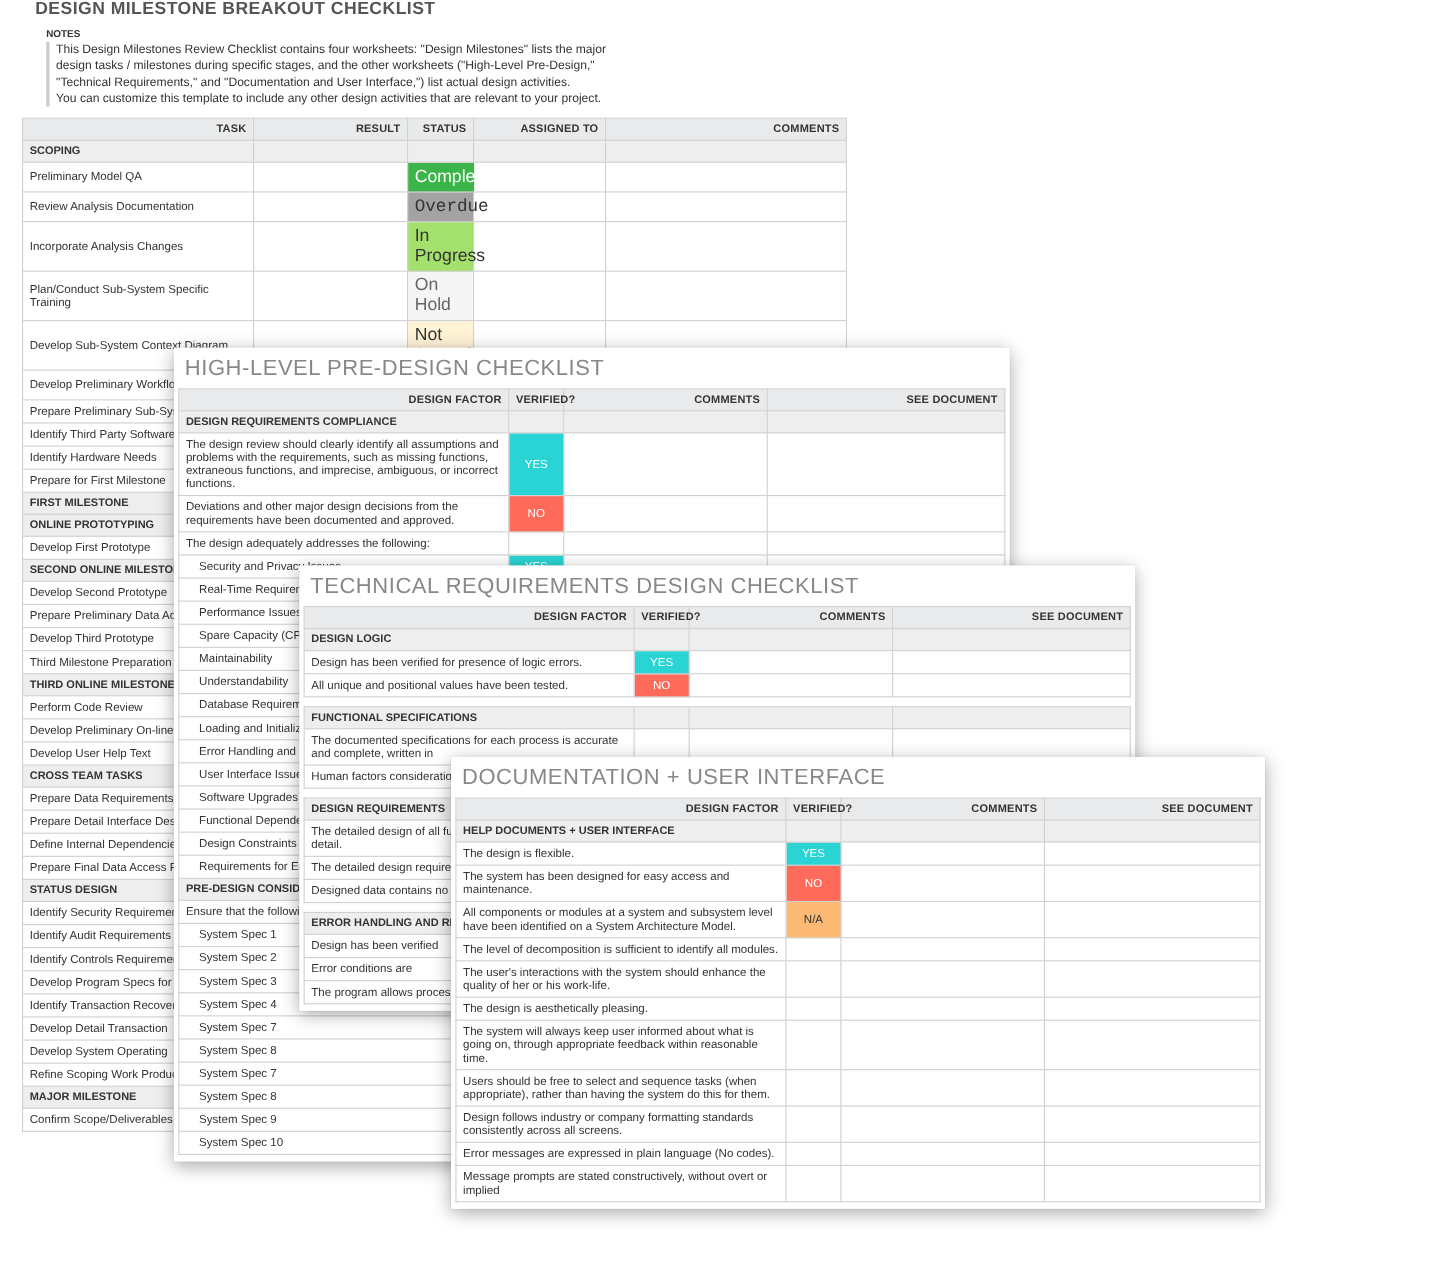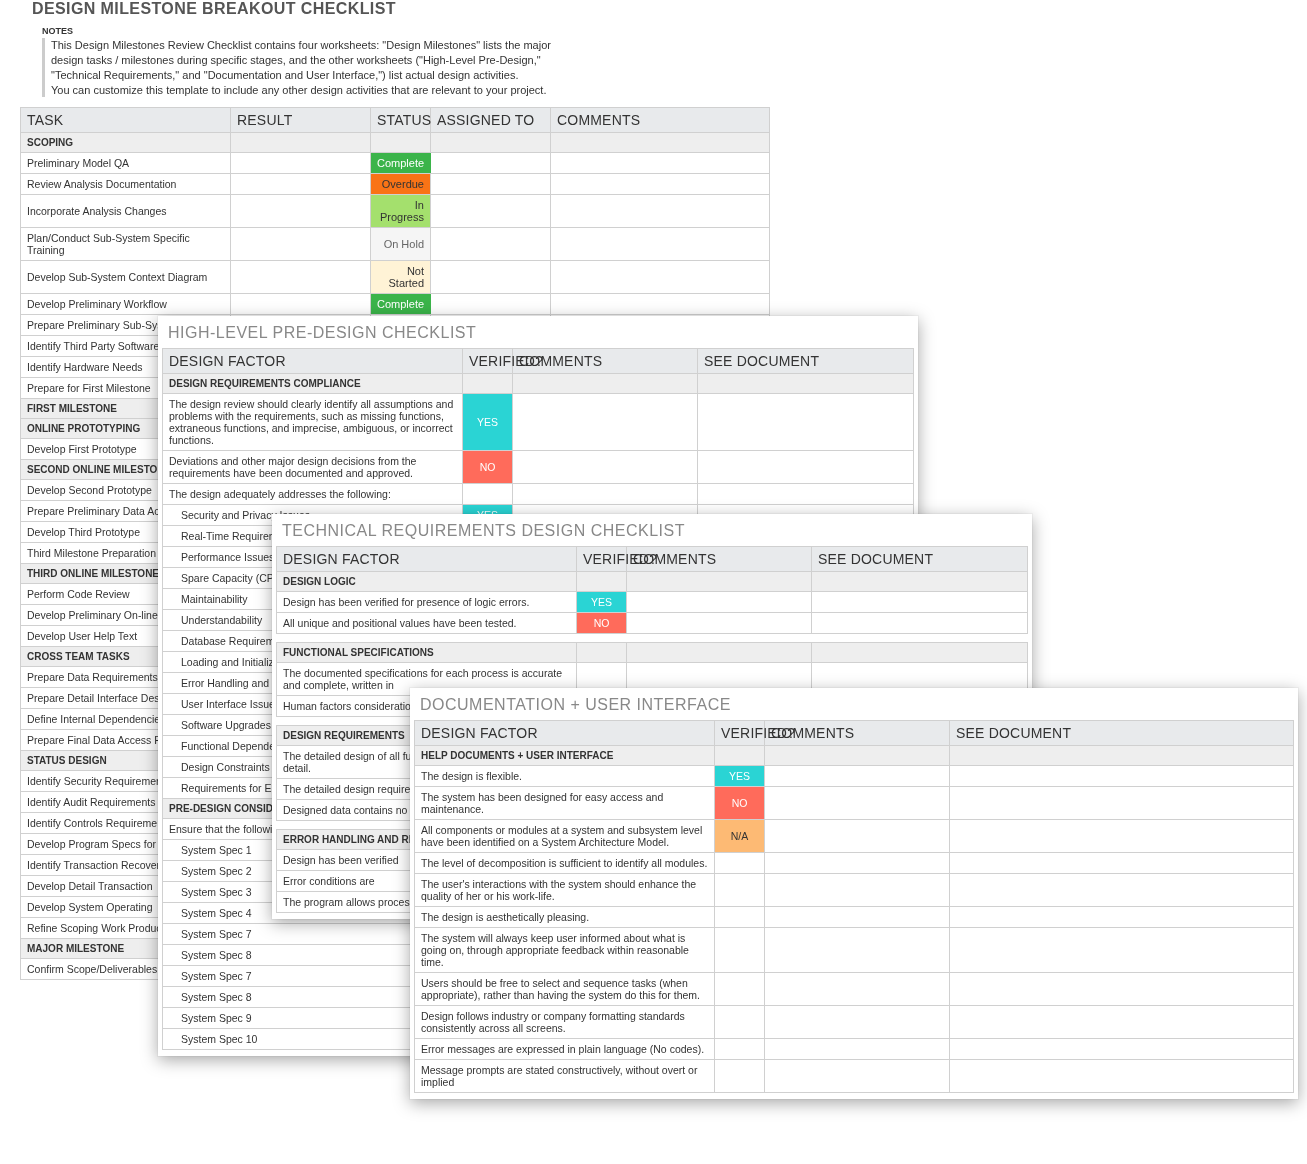--- a/index.html
+++ b/index.html
@@ -52,53 +52,54 @@
   th, td {
     border: 1px solid #d0d0d0;
     padding: 4px 6px;
     text-align: left;
     font-size: 10.5px;
     vertical-align: middle;
     background: #fff;
   }
   th {
     background: #e8eaec;
-    font-weight: normal;
-    font-size: 14px;
+    font-weight: bold;
+    font-size: 10px;
     letter-spacing: 0.2px;
+    text-align: right;
   }
   .section-row td {
     background: #eeeeee;
     font-weight: bold;
     font-size: 10px;
   }
-  .status-cell { text-align: right; font-size: 11px; }
+  .status-cell { text-align: left; font-size: 16px; }
   .status-Complete    { background: #3bb44a; color: #fff; border-left:1px solid #3bb44a; border-right:1px solid #3bb44a;}
-  .status-Overdue     { background: #f97316; color: #333; }
+  .status-Overdue     { background: #a3a3a3; color: #333; font-family: Liberation Mono, monospace; }
   .status-InProgress  { background: #a4e06d; color: #333; }
   .status-OnHold      { background: #f5f5f5; color: #666; }
   .status-NotStarted  { background: #fff3d6; color: #333; }
   .verify-cell { text-align: center; font-size: 10.5px; }
   .verify-YES  { background: #2ad4d4; color: #fff; }
   .verify-NO   { background: #ff6b5b; color: #fff; }
   .verify-NA   { background: #fdba74; color: #333; }
 
   
   .panel {
     position: absolute;
     background: #fff;
     box-shadow: 0 4px 16px rgba(0,0,0,0.35), 0 0 0 1px rgba(0,0,0,0.03);
     padding-bottom: 6px;
   }
   #panel-hl  { left: 158px;  top: 316px;  width: 760px; padding:4px 4px 6px 4px;}
   #panel-tr  { left: 272px;  top: 514px;  width: 760px; padding:4px 4px 6px 4px;}
-  #panel-doc { left: 410px;  top: 688px;  width: 888px; padding:4px 4px 6px 4px;}
+  #panel-doc { left: 410px;  top: 688px;  width: 740px; padding:4px 4px 6px 4px;}
 
   .panel-title {
-    font-size: 16px;
+    font-size: 20px;
     font-weight: 300;
     color: #888;
     margin: 4px 0 6px 6px;
     letter-spacing: 0.5px;
   }
   #base-panel { position: absolute; left: 20px; top: 0; width: 750px; }
   .indent { padding-left: 18px !important; }
 </style>
 </head>
 <body>

